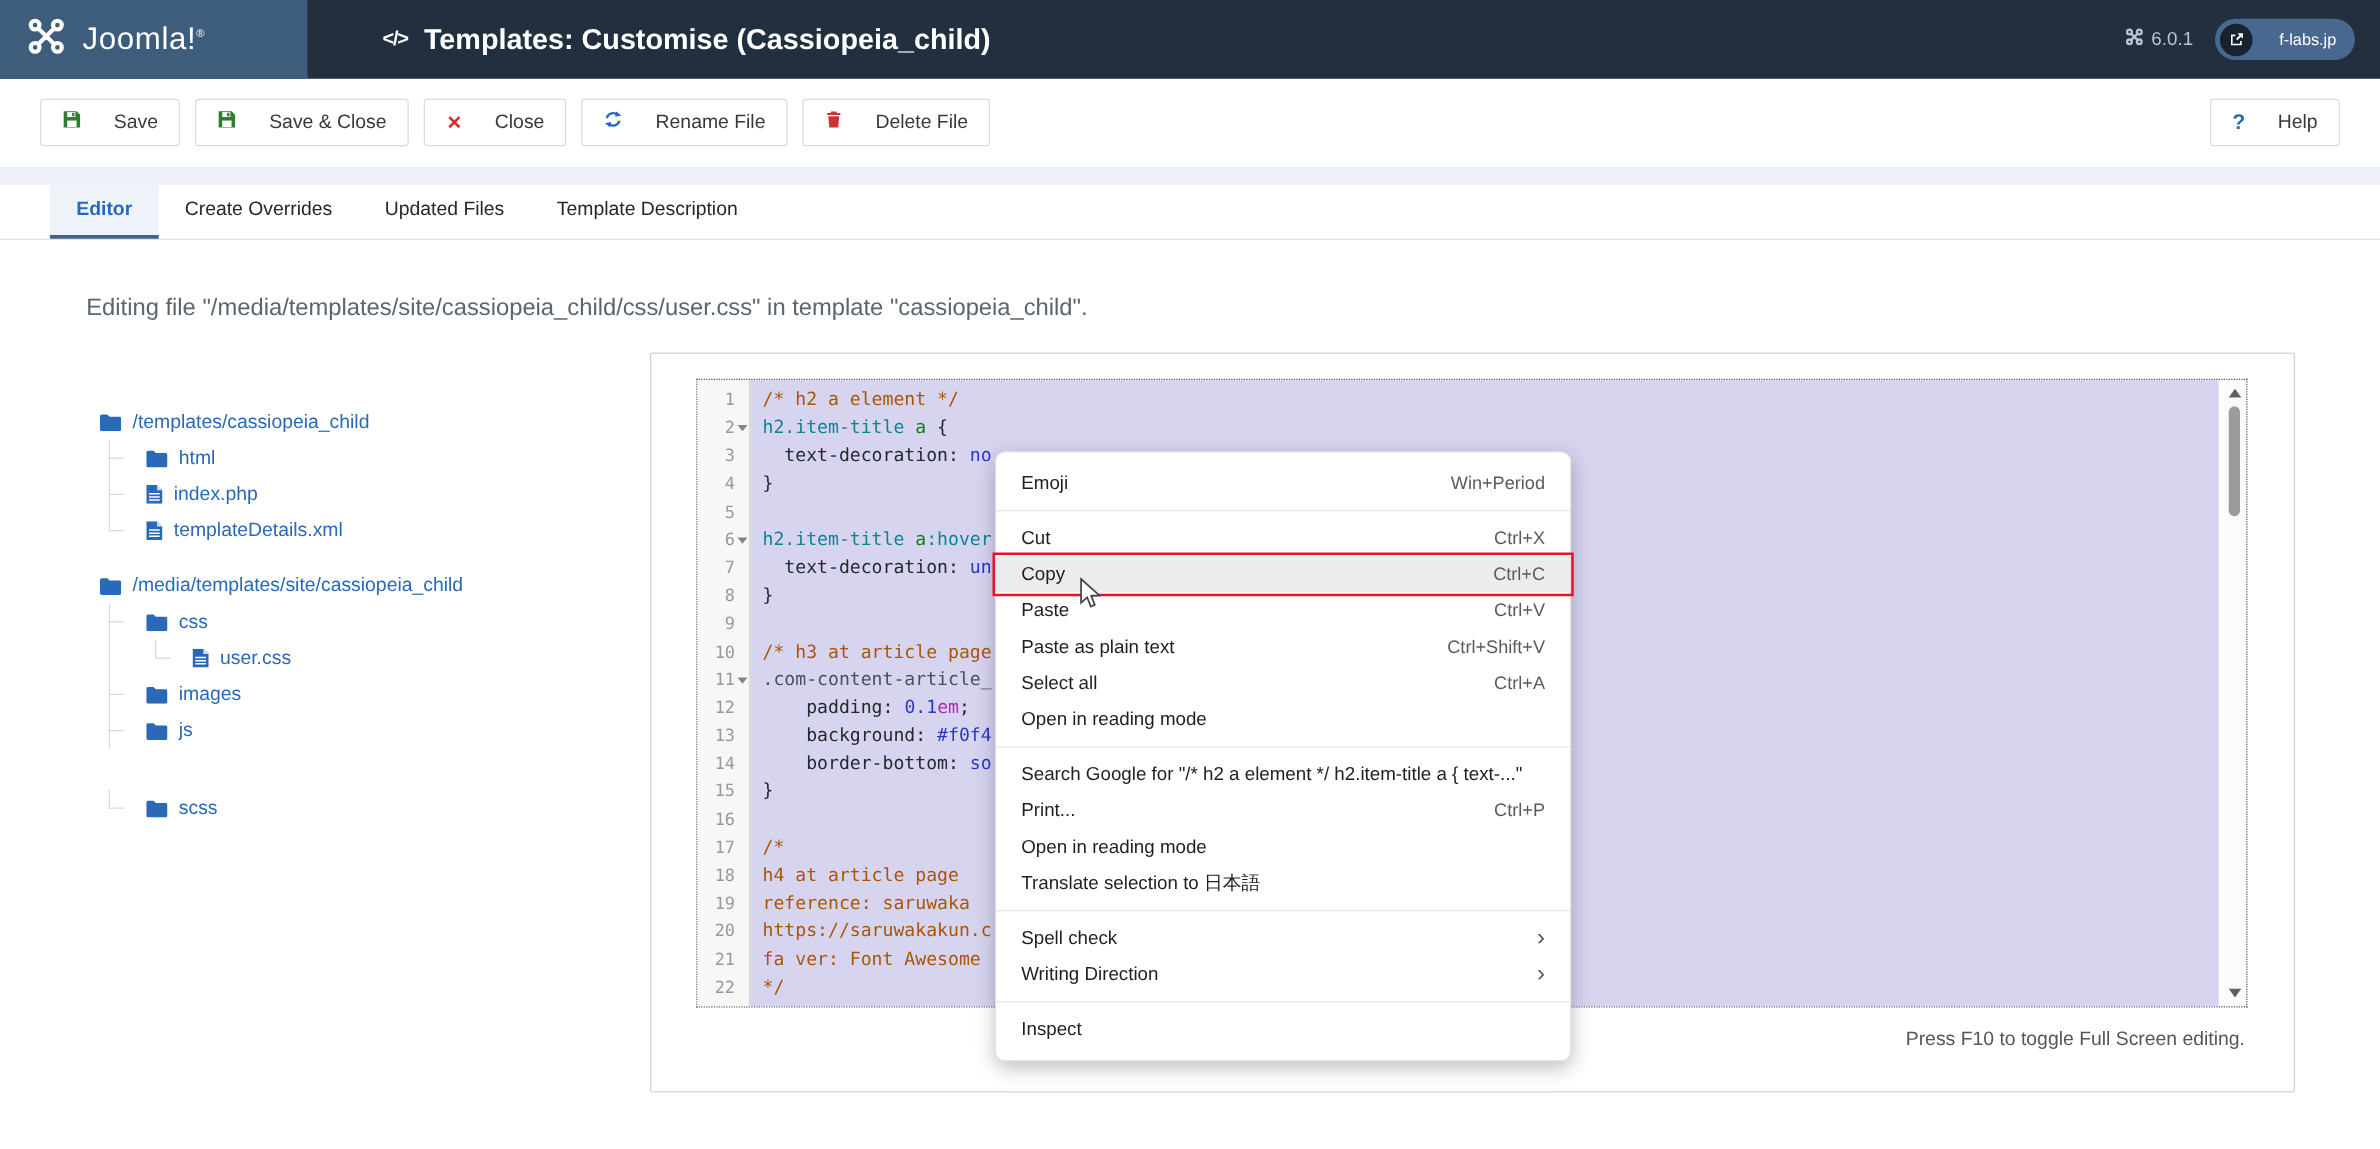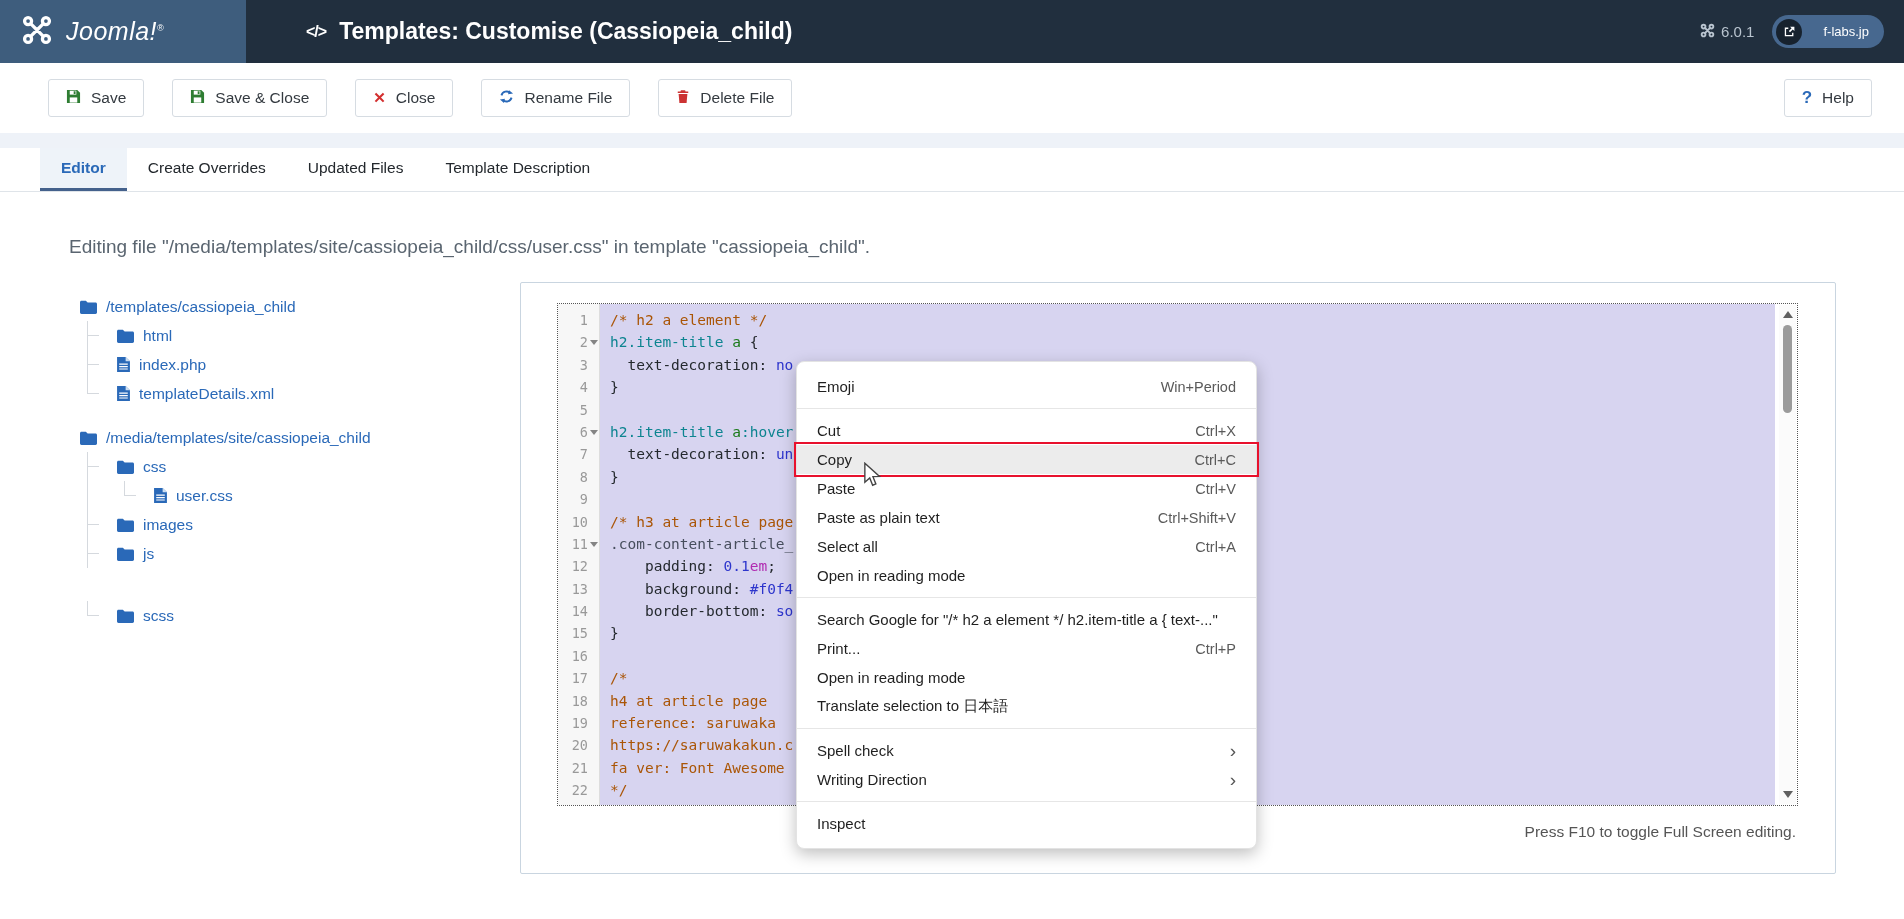--- a/index.html
+++ b/index.html
@@ -3,33 +3,33 @@
 <meta charset="utf-8">
 <style>
   html,body{margin:0;padding:0;}
   body{
     width:1904px;height:919px;position:relative;overflow:hidden;
     background:#fff;font-family:"Liberation Sans",sans-serif;
     -webkit-font-smoothing:antialiased;
   }
   
   .header{position:absolute;top:0;left:0;width:1904px;height:63px;background:#212f3e;display:flex;align-items:center;z-index:5;}
-  .logo-block{width:246px;height:63px;background:#3e5d7d;display:flex;align-items:center;gap:12px;padding-left:20px;box-sizing:border-box;font-style:italic;}
+  .logo-block{width:246px;height:63px;background:#3e5d7d;display:flex;align-items:center;gap:12px;padding-left:20px;box-sizing:border-box;}
   .logo-text{color:#fff;font-size:25px;letter-spacing:.5px;}
   .logo-reg{color:#fff;font-size:9px;vertical-align:super;}
   .title-wrap{display:flex;align-items:center;gap:13px;margin-left:60px;color:#fff;}
   .code-glyph{font-size:16px;font-weight:bold;letter-spacing:-1px;}
   .header-title{font-size:23px;font-weight:bold;}
   .header-right{margin-left:auto;display:flex;align-items:center;gap:18px;padding-right:20px;}
   .version{color:#b9c4cf;font-size:15px;display:flex;align-items:center;gap:6px;}
   .site-pill{background:#47688f;border:none;border-radius:17px;height:33px;display:flex;align-items:center;gap:21px;padding:0 15px 0 4px;color:#fff;font-size:13px;cursor:pointer;}
   .pill-circle{width:26px;height:26px;border-radius:50%;background:#17222e;display:flex;align-items:center;justify-content:center;}
   
   .toolbar{position:absolute;top:63px;left:0;width:1904px;height:70px;background:#fff;display:flex;align-items:center;padding:0 32px;box-sizing:border-box;}
-  .tbtn{height:38px;border:1px solid #d6dce2;background:#fff;border-radius:3px;display:flex;align-items:center;gap:10px;padding:0 17px;font-size:15.5px;color:#343a40;margin-right:12px;font-family:"Liberation Sans",sans-serif;cursor:pointer;margin-left:16px;}
+  .tbtn{height:38px;border:1px solid #d6dce2;background:#fff;border-radius:3px;display:flex;align-items:center;gap:26px;padding:0 17px;font-size:15.5px;color:#343a40;margin-right:12px;font-family:"Liberation Sans",sans-serif;cursor:pointer;}
   .tbtn .x-glyph{color:#d32f2f;font-weight:bold;font-size:15px;}
   .tbtn .q-glyph{color:#2a69b8;font-weight:bold;font-size:17px;}
   .tbtn.help-btn{margin:0 0 0 auto;}
   .band{position:absolute;top:133px;left:0;width:1904px;height:15px;background:#eef2f8;}
   
   .tabbar{position:absolute;top:148px;left:0;width:1904px;height:44px;border-bottom:1px solid #dfe4e9;display:flex;padding-left:40px;box-sizing:border-box;}
   .tab{display:flex;align-items:center;padding:0 21px;font-size:15.5px;color:#23282d;box-sizing:border-box;cursor:pointer;border-bottom:3px solid transparent;}
   .tab.active{background:#eef3f9;color:#2a69b8;font-weight:bold;border-bottom:3px solid #44618c;}
   
   .editing-note{position:absolute;left:69px;top:236px;font-size:19px;color:#5a6570;}
@@ -168,21 +168,21 @@
 <div class="tabbar" id="tabbar">
     <div class="tab active">Editor</div>
     <div class="tab">Create Overrides</div>
     <div class="tab">Updated Files</div>
     <div class="tab">Template Description</div>
   </div>
 
 <div class="editing-note">Editing file "/media/templates/site/cassiopeia_child/css/user.css" in template "cassiopeia_child".</div>
 
 <div class="tree" id="tree">
-    <div class="trow" style="padding-left: 14px;">
+    <div class="trow" style="padding-left: 14px; margin-top: 31px;">
       <span class="ticon">
         <svg width="17" height="14" viewBox="0 0 16 13">
           <path fill="#2a69b8" d="M0 1.9C0 1.1.6.5 1.4.5h4.1l1.7 1.7h7.4c.8 0 1.4.6 1.4 1.4v8c0 .8-.6 1.4-1.4 1.4H1.4A1.4 1.4 0 0 1 0 11.6z"></path>
         </svg>
       </span>
       <span>/templates/cassiopeia_child</span>
     </div>
     <div class="trow" style="padding-left: 51px;">
       <div class="tln" style="left: 21px; top: 0px; width: 1px; height: 29px;"></div>
       <div class="tln" style="left: 21px; top: 14px; width: 12px; height: 1px;"></div>

